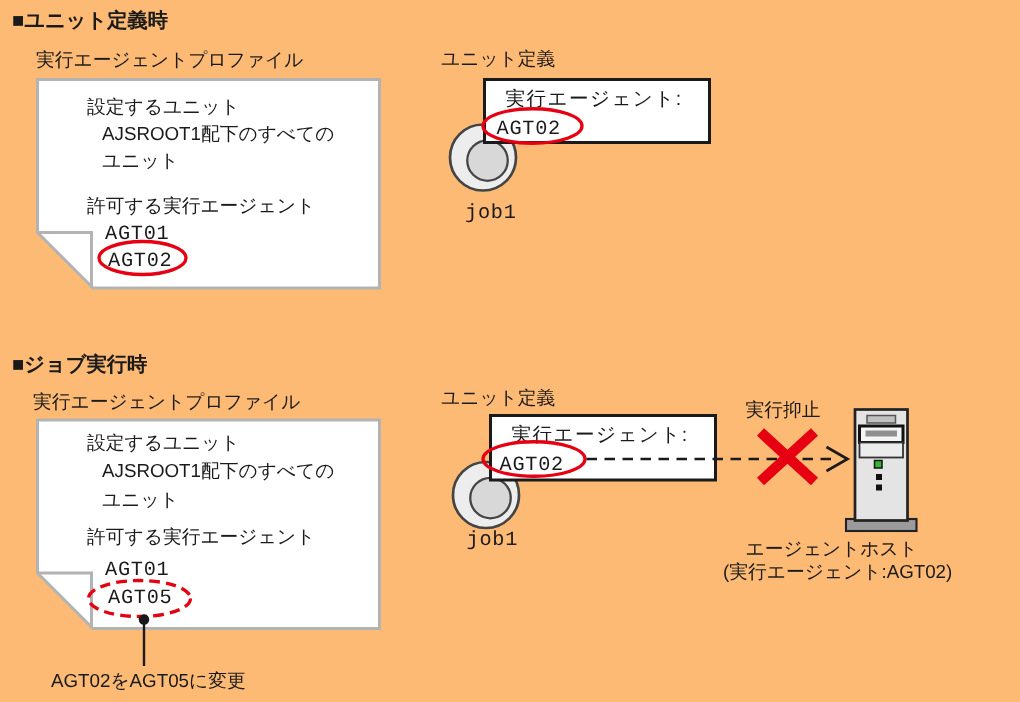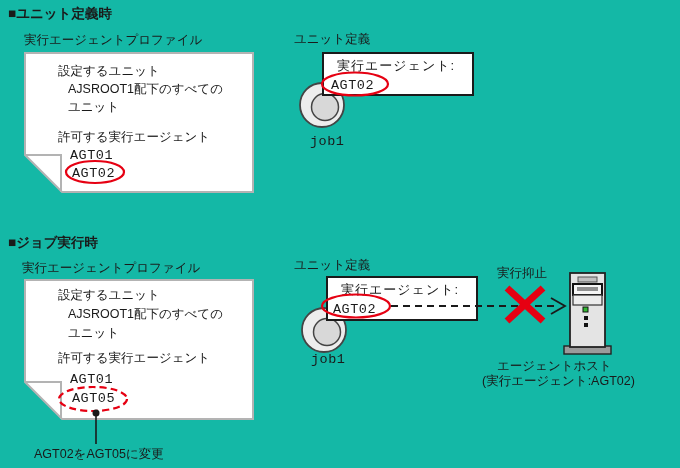--- a/index.html
+++ b/index.html
@@ -1,16 +1,16 @@
 <!DOCTYPE html>
 <html><head>
 <meta charset="utf-8">
 <style>
   html,body{margin:0;padding:0;background:#fff;}
-  #stage{position:relative;width:680px;height:468px;background:#14b8a6;overflow:hidden;}
+  #stage{position:relative;width:680px;height:468px;background:#fdba74;overflow:hidden;}
   svg{position:absolute;left:0;top:0;}
   text{fill:#1a1a1a;}
   .jp{font-family:"Liberation Sans",sans-serif;font-size:12.5px;}
   .jp-head{font-family:"Liberation Sans",sans-serif;font-size:13.5px;font-weight:bold;}
   .jp-box{font-family:"Liberation Sans",sans-serif;font-size:13px;letter-spacing:1px;}
   .mono{font-family:"Liberation Mono","DejaVu Sans Mono",monospace;font-size:13.5px;letter-spacing:0.5px;}
   .docline{fill:#ffffff;stroke:#b3b3b3;stroke-width:2;}
   .foldline{fill:none;stroke:#b3b3b3;stroke-width:2;}
   .defbox{fill:#ffffff;stroke:#1a1a1a;stroke-width:2;}
   .redline{stroke:#e60012;fill:none;}

